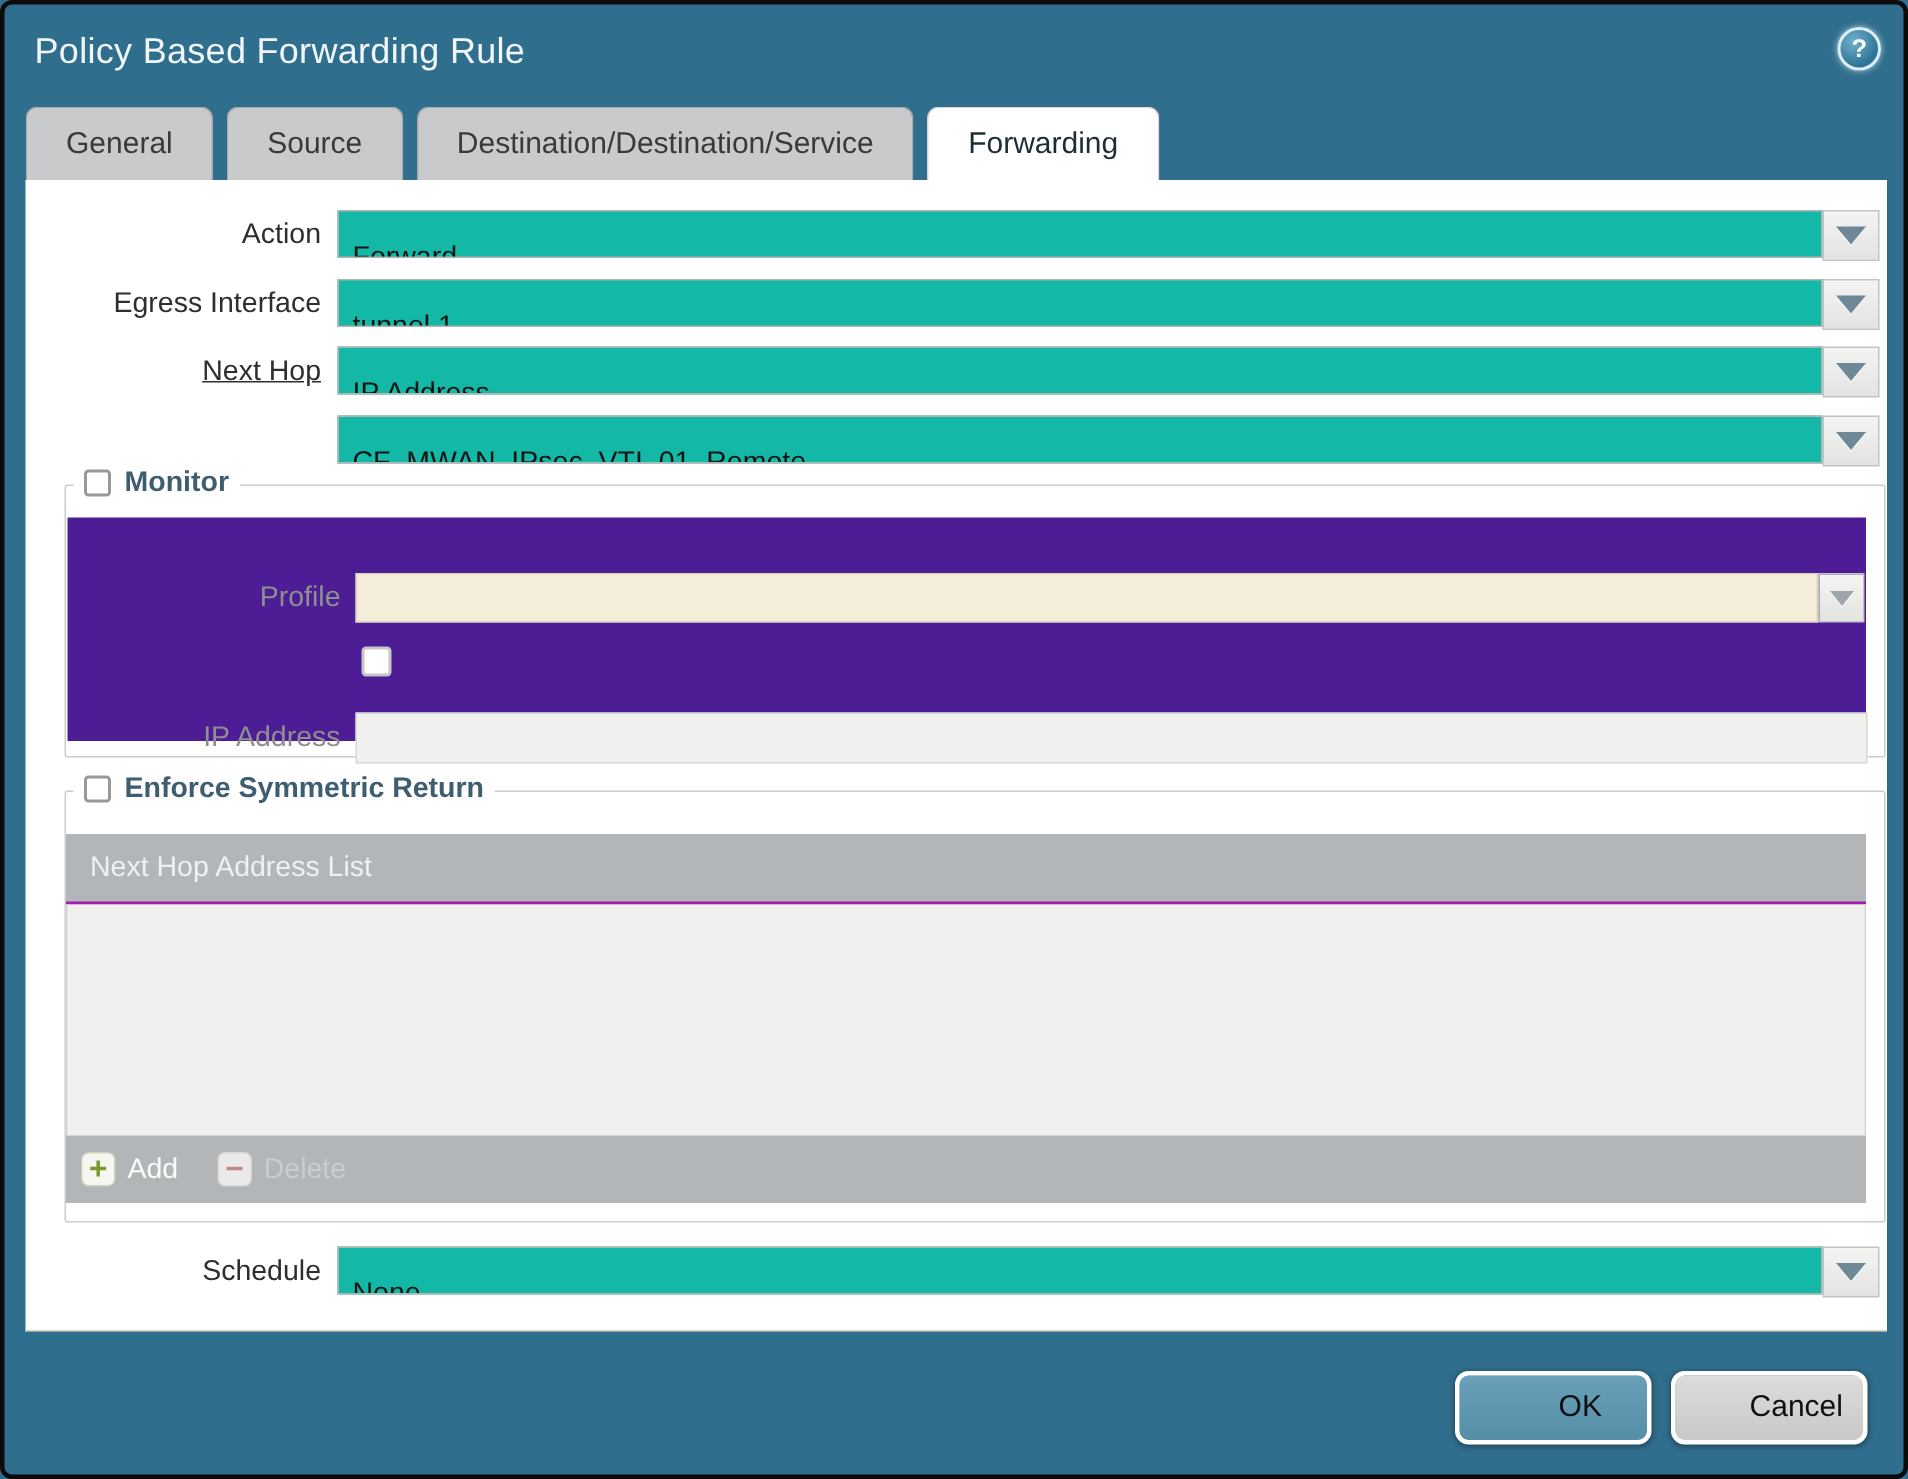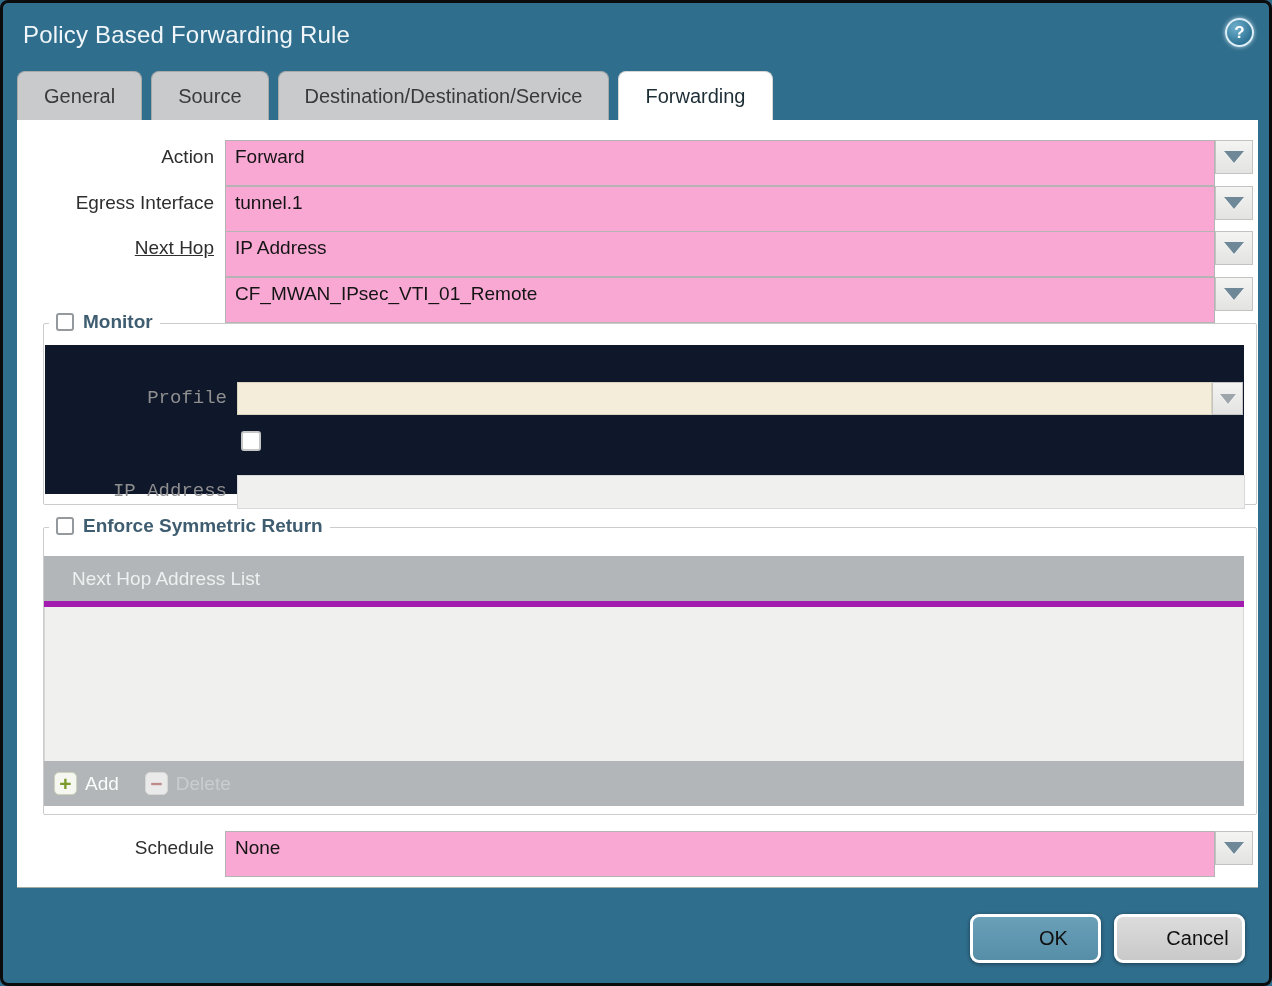--- a/index.html
+++ b/index.html
@@ -39,23 +39,23 @@
   .tab.active { background:#ffffff; color:#1d2d36; border-color:#d6d6d6; position:relative; z-index:3; }
 
   
   .content {
     position:absolute; left:14px; right:11px; top:117px; height:767px;
     background:#ffffff; border-bottom:1px solid #a2ab9d; z-index:2;
   }
 
   .flabel { position:absolute; font-size:19px; color:#2e2e2e; text-align:right; line-height:34px; }
   .tf {
-    position:absolute; height:46px; box-sizing:border-box;
-    background:#f9a8d4; border:1px solid #b4b4b4;
-    font-size:19px; color:#141414; line-height:32px; padding:0 9px;
+    position:absolute; height:22px; box-sizing:border-box;
+    background:#14b8a6; border:1px solid #b4b4b4;
+    font-size:19px; color:#141414; line-height:32px; padding:15px 9px;
     white-space:nowrap; overflow:hidden;
   }
   .dd {
     position:absolute; width:38px; height:34px; box-sizing:border-box;
     background:linear-gradient(#f4f4f2,#e3e3e1);
     border:1px solid #c3c3c1;
     display:flex; align-items:center; justify-content:center; cursor:pointer;
   }
   .tri { width:0; height:0; border-left:10px solid transparent; border-right:10px solid transparent; border-top:12px solid #6f8897; filter:drop-shadow(0 1px 0 rgba(255,255,255,.7)); }
   .dd.small { width:31px; height:33px; }
@@ -67,30 +67,30 @@
     position:absolute; top:-13px; left:5px; background:#ffffff; padding:0 7px;
     display:flex; align-items:center; gap:9px;
     font-size:19px; font-weight:bold; color:#3f5d70; white-space:nowrap;
   }
   .cb {
     width:18px; height:18px; box-sizing:border-box; background:#fff;
     border:2px solid #94999e; border-radius:3px; cursor:pointer; flex:0 0 auto;
   }
   .cb.dim { border-color:#c6c6c6; cursor:default; }
 
-  .panel { position:absolute; left:1px; right:12px; top:21px; bottom:10px; background:#0f172a;font-family:Liberation Mono, monospace; }
+  .panel { position:absolute; left:1px; right:12px; top:21px; bottom:10px; background:#4c1d95; }
   .glabel { position:absolute; font-size:19px; color:#8f8f8f; text-align:right; line-height:33px; }
 
   .profile-field { position:absolute; left:192px; top:37px; width:975px; height:33px; box-sizing:border-box; background:#f3edda; border:1px solid #d9d3bf; }
   .ip-field { position:absolute; left:192px; top:130px; width:1008px; height:34px; box-sizing:border-box; background:#f0f0ee; border:1px solid #d9d9d9; }
   .dis-label { position:absolute; left:228px; top:86px; font-size:19px; color:#9b9b9b; line-height:21px; }
 
   
   .nh-table { position:absolute; left:0; top:28px; width:1200px; }
-  .nh-head { height:45px; background:#b2b6b8; color:#eef1f1; font-size:19px; line-height:45px; padding-left:28px; border-bottom:6px solid #a21caf; }
+  .nh-head { height:45px; background:#b2b6b8; color:#eef1f1; font-size:19px; line-height:45px; padding-left:16px; border-bottom:2px solid #a21caf; }
   .nh-body { height:154px; background:#f0f1ef; border-left:1px solid #d8d8d6; border-right:1px solid #d8d8d6; }
   .nh-foot { height:45px; background:#b2b6b8; display:flex; align-items:center; padding-left:10px; gap:26px; }
   .btn-mini { display:flex; align-items:center; gap:8px; cursor:pointer; }
   .btn-mini.disabled { cursor:default; }
   .icon-sq {
     width:23px; height:23px; border-radius:5px; box-sizing:border-box;
     display:flex; align-items:center; justify-content:center;
     font-weight:bold; font-size:21px; line-height:21px;
   }
   .icon-plus { background:#f5f7f0; border:1px solid #ccd4bb; color:#7a9a2e; }

